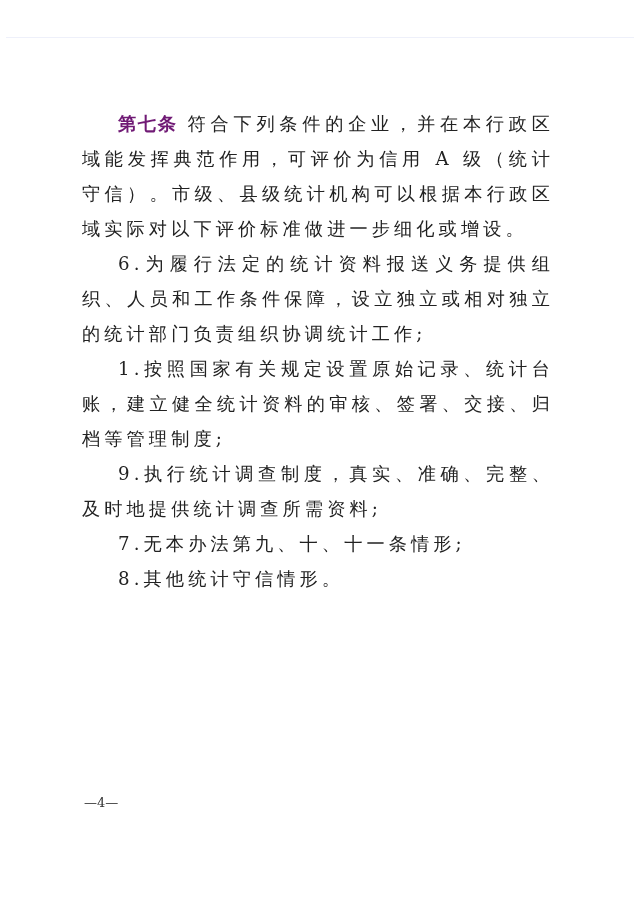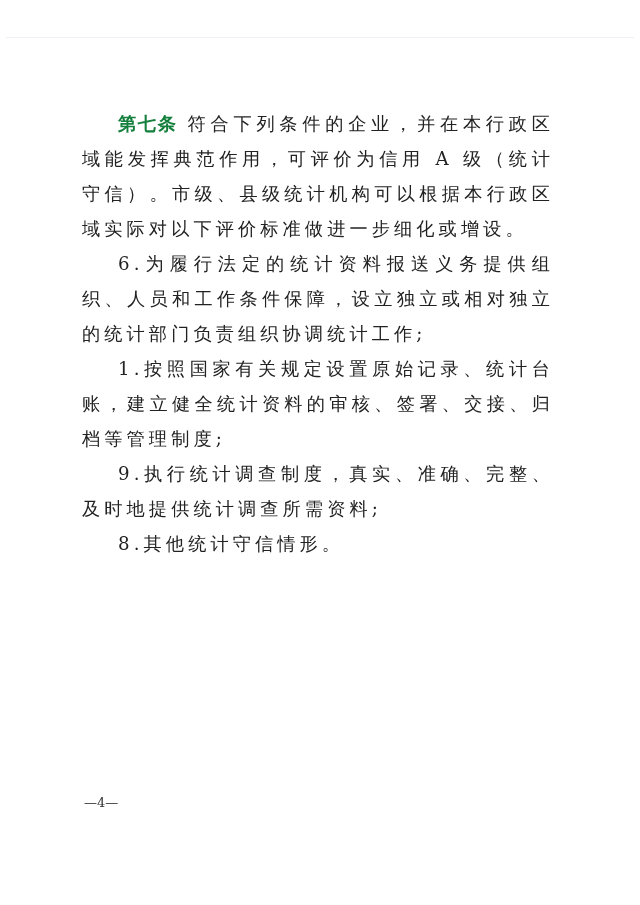--- a/index.html
+++ b/index.html
@@ -37,21 +37,21 @@
       text-align: justify;
       text-justify: inter-character;
       text-indent: 36px;
       word-break: break-all;
       color: #222;
     }
     .article-head {
       font-family: "DejaVu Sans", "Liberation Sans", sans-serif;
       font-weight: bold;
       letter-spacing: 1px;
-      color: #15803d;
+      color: #701a75;
       margin-right: 10px;
     }
     .page-number {
       position: absolute;
       left: 84px;
       top: 795px;
       font-size: 13px;
       color: #333;
       font-family: "DejaVu Serif", serif;
       letter-spacing: 0;
@@ -62,17 +62,18 @@
 
 <div class="scan-line"></div>
 
 <div class="page-body">
 
   <p class="para"><span class="article-head">第七条</span><span>符合下列条件的企业，并在本行政区域能发挥典范作用，可评价为信用 A 级（统计守信）。市级、县级统计机构可以根据本行政区域实际对以下评价标准做进一步细化或增设。</span></p>
 
   <p class="para">6.为履行法定的统计资料报送义务提供组织、人员和工作条件保障，设立独立或相对独立的统计部门负责组织协调统计工作;</p>
   <p class="para">1.按照国家有关规定设置原始记录、统计台账，建立健全统计资料的审核、签署、交接、归档等管理制度;</p>
   <p class="para">9.执行统计调查制度，真实、准确、完整、及时地提供统计调查所需资料;</p>
+  <p class="para">7.无本办法第九、十、十一条情形;</p>
   <p class="para">8.其他统计守信情形。</p>
 
 </div>
 
 <div class="page-number">—4—</div>
 
 </body></html>

